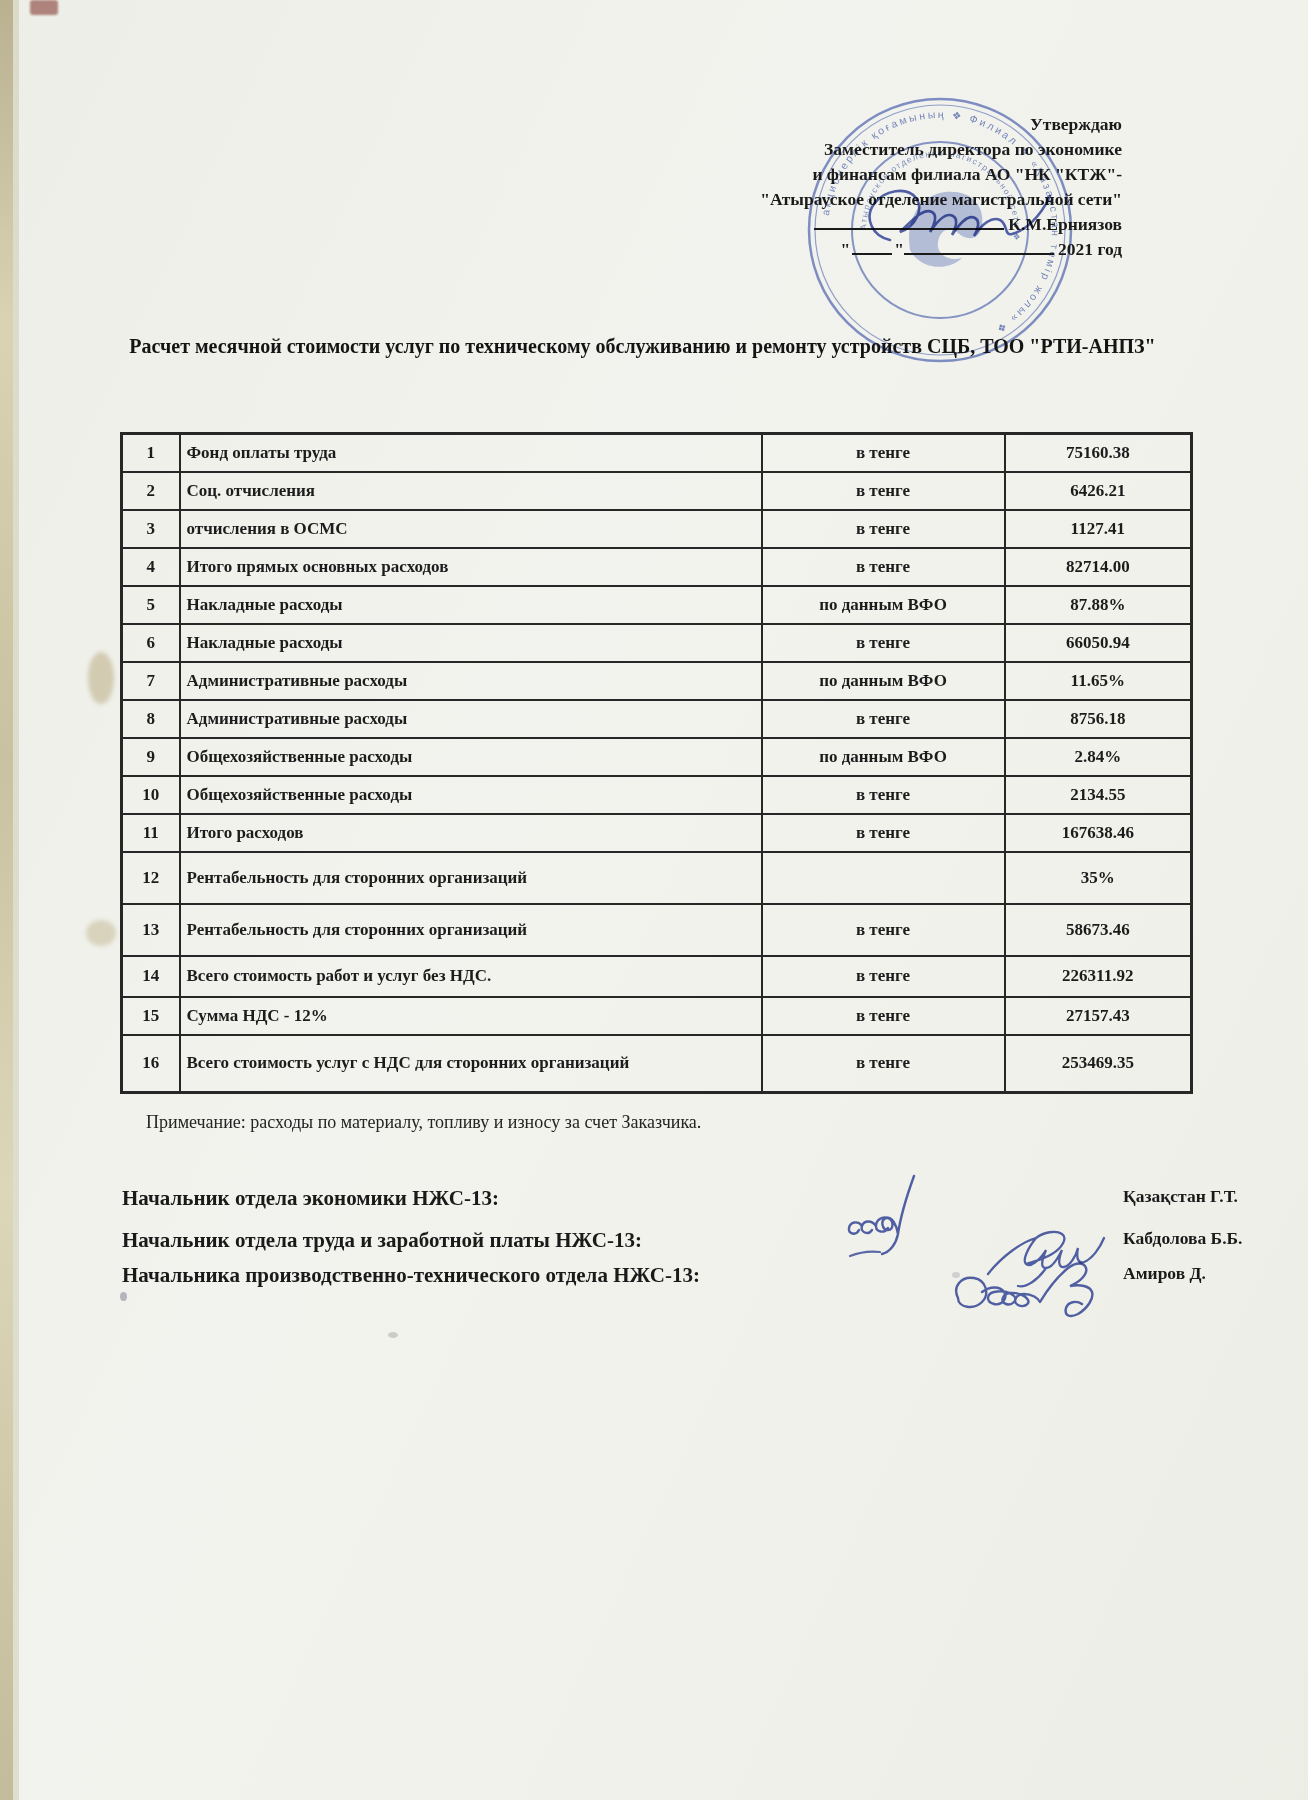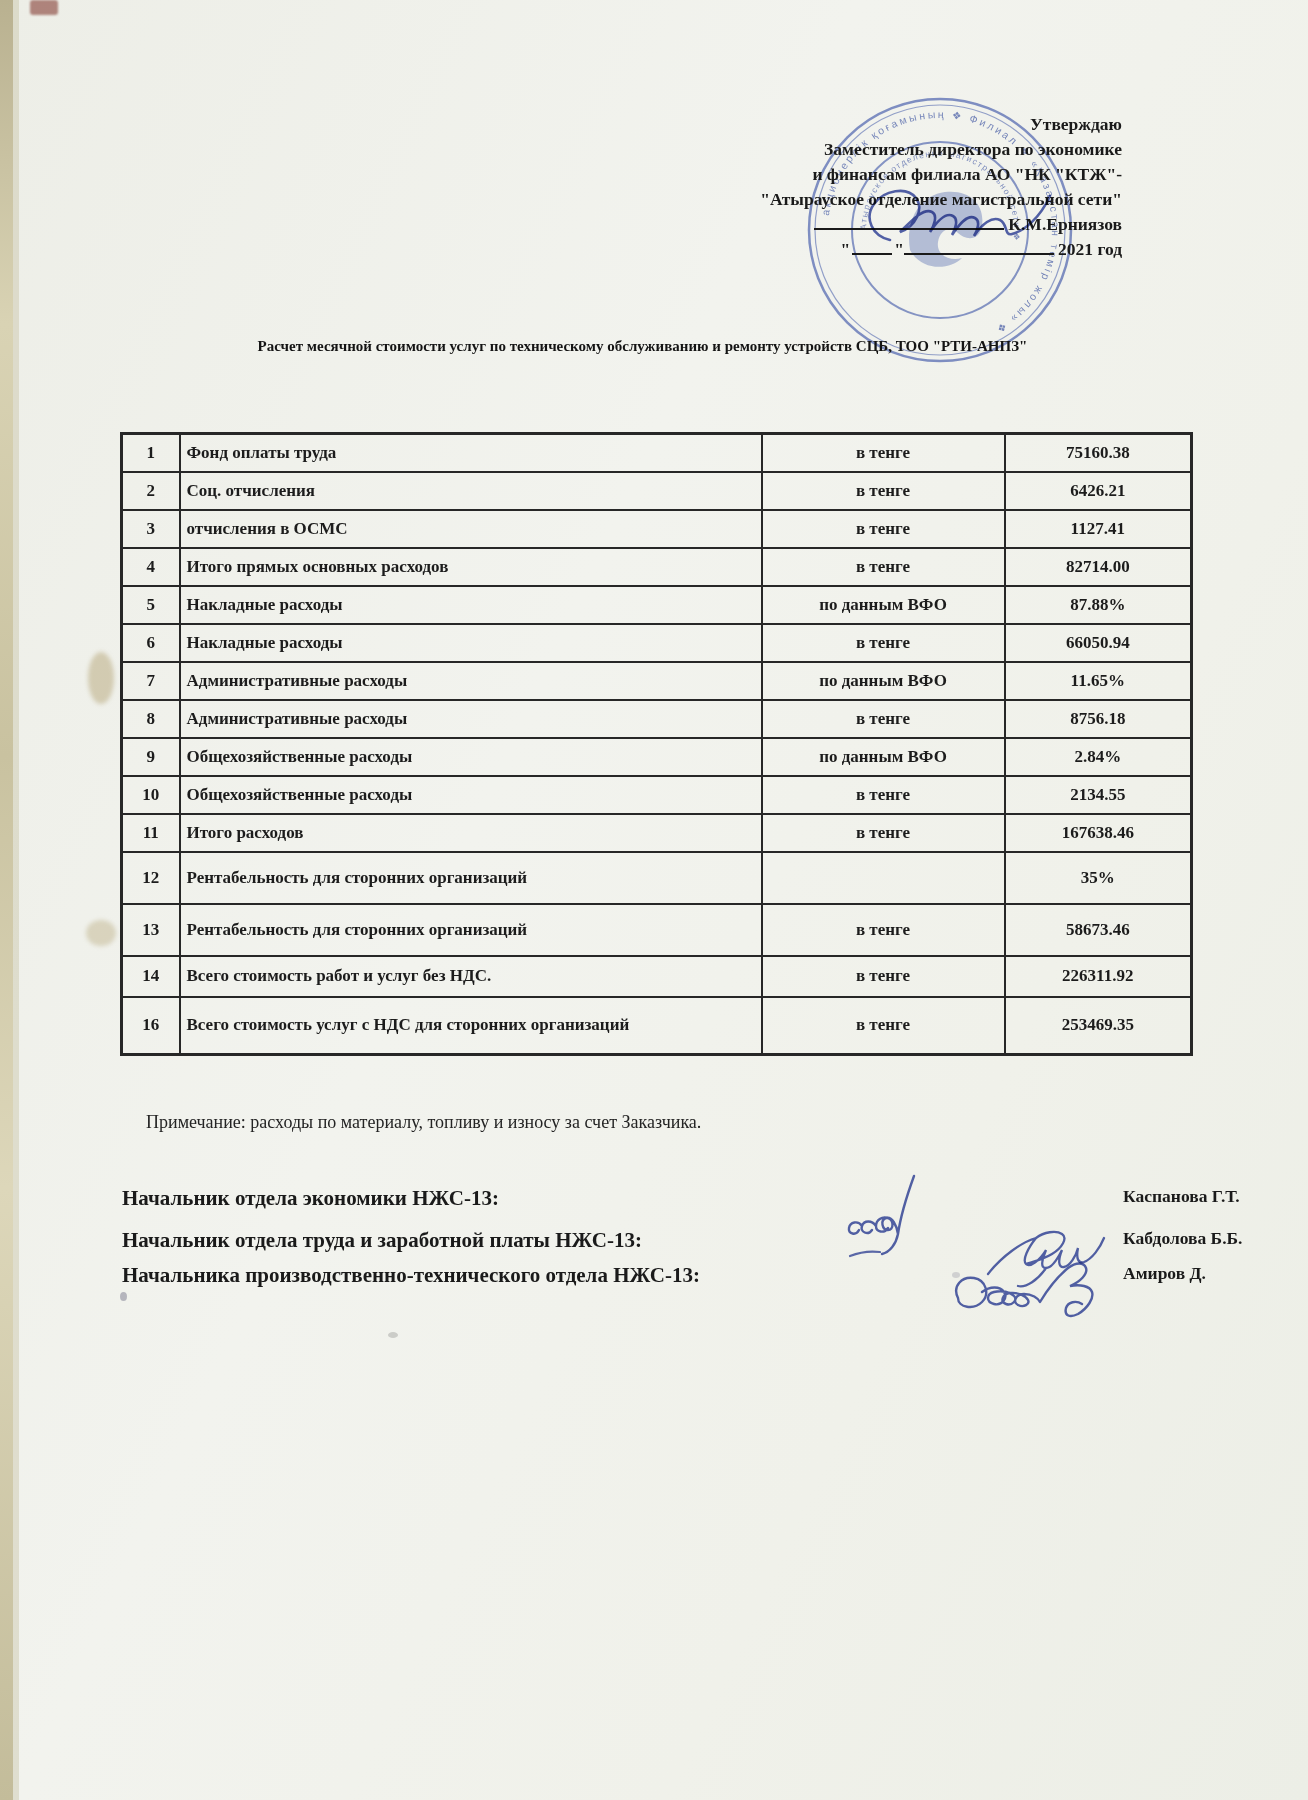--- a/index.html
+++ b/index.html
@@ -23,21 +23,21 @@
   
   .approval{position:absolute;top:112px;right:186px;text-align:right;
     font-weight:bold;font-size:17.5px;line-height:25px;color:#1a1a1a;white-space:nowrap;}
   .blank{display:inline-block;border-bottom:2px solid #1a1a1a;height:14px;vertical-align:baseline;}
   .blank.w-name{width:190px;margin-right:4px;}
   .blank.w-q{width:40px;margin:0 2px;}
   .blank.w-date{width:150px;margin-right:4px;}
 
   
   .doc-title{position:absolute;left:110px;top:332px;width:1065px;text-align:center;
-    font-weight:bold;font-size:15px;line-height:28px;color:#141414;}
+    font-weight:bold;font-size:20px;line-height:28px;color:#141414;}
 
   
   table.cost-table{position:absolute;left:120px;top:432px;width:1070px;
     border-collapse:collapse;table-layout:fixed;}
   table.cost-table td{border:2px solid #272727;font-weight:bold;font-size:17px;
     color:#1c1c1c;padding:2px 6px;vertical-align:middle;}
   table.cost-table{border:3px solid #272727;}
   td.c-num{text-align:center;}
   td.c-desc{text-align:left;padding-left:8px;}
   td.c-unit{text-align:center;}
@@ -192,33 +192,39 @@
           <td class="c-desc">Рентабельность для сторонних организаций</td>
           <td class="c-unit">в тенге</td>
           <td class="c-value">58673.46</td>
         </tr>
         <tr class="rrow r14">
           <td class="c-num">14</td>
           <td class="c-desc">Всего стоимость работ и услуг без НДС.</td>
           <td class="c-unit">в тенге</td>
           <td class="c-value">226311.92</td>
         </tr>
+        <tr class="rrow r15">
+          <td class="c-num">15</td>
+          <td class="c-desc">Сумма НДС - 12%</td>
+          <td class="c-unit">в тенге</td>
+          <td class="c-value">27157.43</td>
+        </tr>
         <tr class="rrow r16">
           <td class="c-num">16</td>
           <td class="c-desc">Всего стоимость услуг с НДС для сторонних организаций</td>
           <td class="c-unit">в тенге</td>
           <td class="c-value">253469.35</td>
         </tr>
       </tbody>
   </table>
 
   <div class="note">Примечание: расходы по материалу, топливу и износу за счет Заказчика.</div>
 
   <div class="sigrow-label" style="top:1186px">Начальник отдела экономики НЖС-13:</div>
-  <div class="sigrow-name" style="top:1186px">Каспанова Г.Т.</div>
+  <div class="sigrow-name" style="top:1186px">Қазақстан Г.Т.</div>
   <div class="sigrow-label" style="top:1228px">Начальник отдела труда и заработной платы НЖС-13:</div>
   <div class="sigrow-name" style="top:1228px">Кабдолова Б.Б.</div>
   <div class="sigrow-label" style="top:1263px">Начальника производственно-технического отдела НЖС-13:</div>
   <div class="sigrow-name" style="top:1263px">Амиров Д.</div>
 
   <svg class="svg-abs ink" style="left:832px;top:1168px" width="130" height="100" viewBox="0 0 130 100">
     <path d="M82,8 C74,30 68,52 66,66 C65,58 60,48 54,50 C48,52 50,62 56,62 C62,62 62,52 56,50 C50,48 44,52 44,58 C44,64 52,66 56,60 M44,58 C40,52 32,52 30,58 C28,64 36,68 40,62 M30,58 C26,52 18,54 17,60 C16,66 24,68 27,62 M66,66 C64,76 58,84 50,86" fill="none" stroke="#4353a8" stroke-width="2.4" stroke-linecap="round" opacity=".9"></path>
     <path d="M18,88 C28,84 40,83 48,84" fill="none" stroke="#4353a8" stroke-width="2.2" stroke-linecap="round" opacity=".85"></path>
   </svg>
   <svg class="svg-abs ink" style="left:978px;top:1222px" width="140" height="72" viewBox="0 0 140 72">

